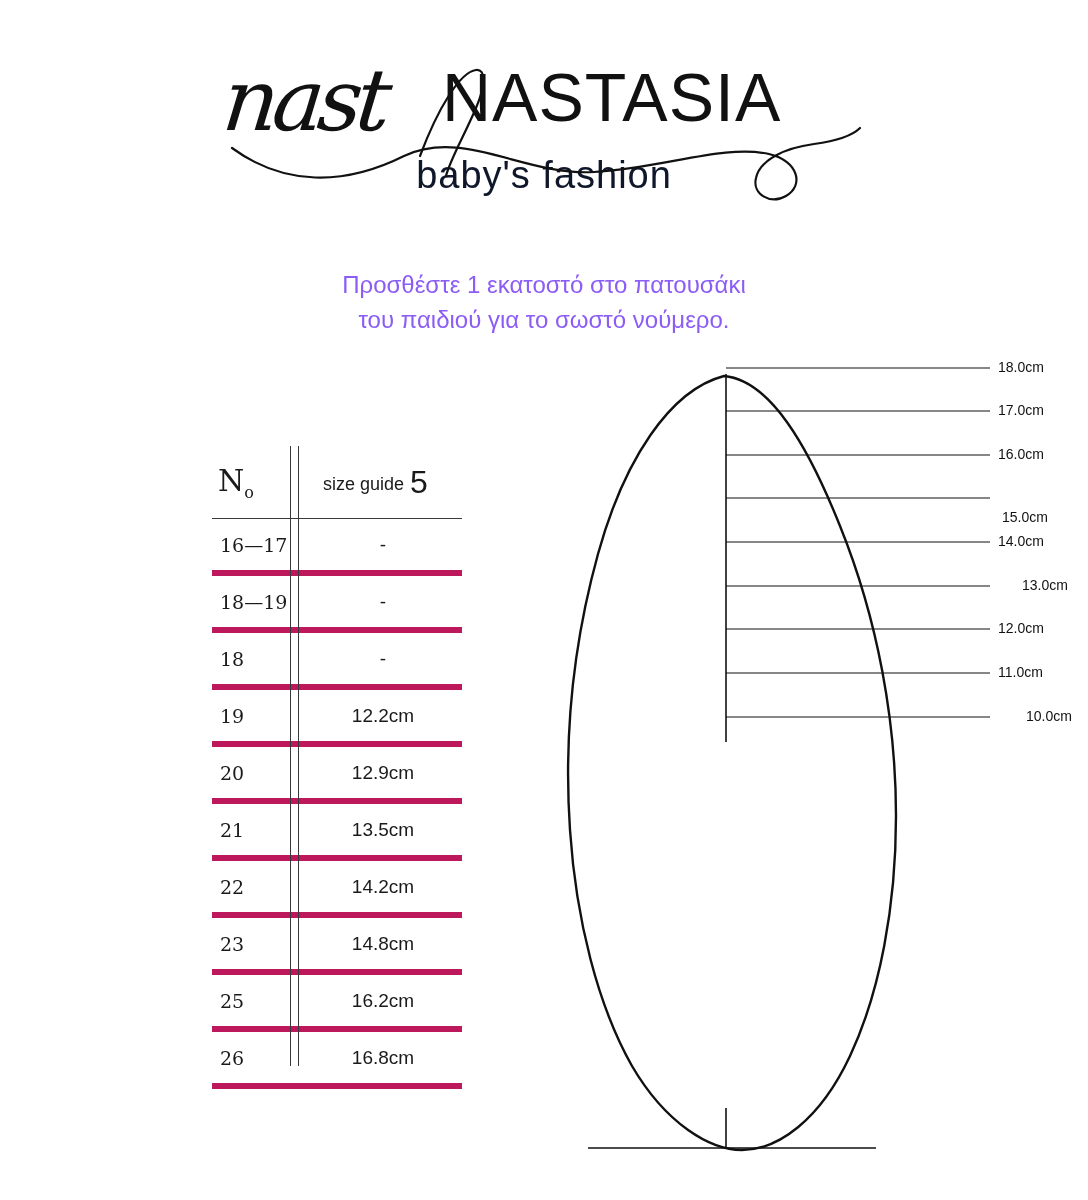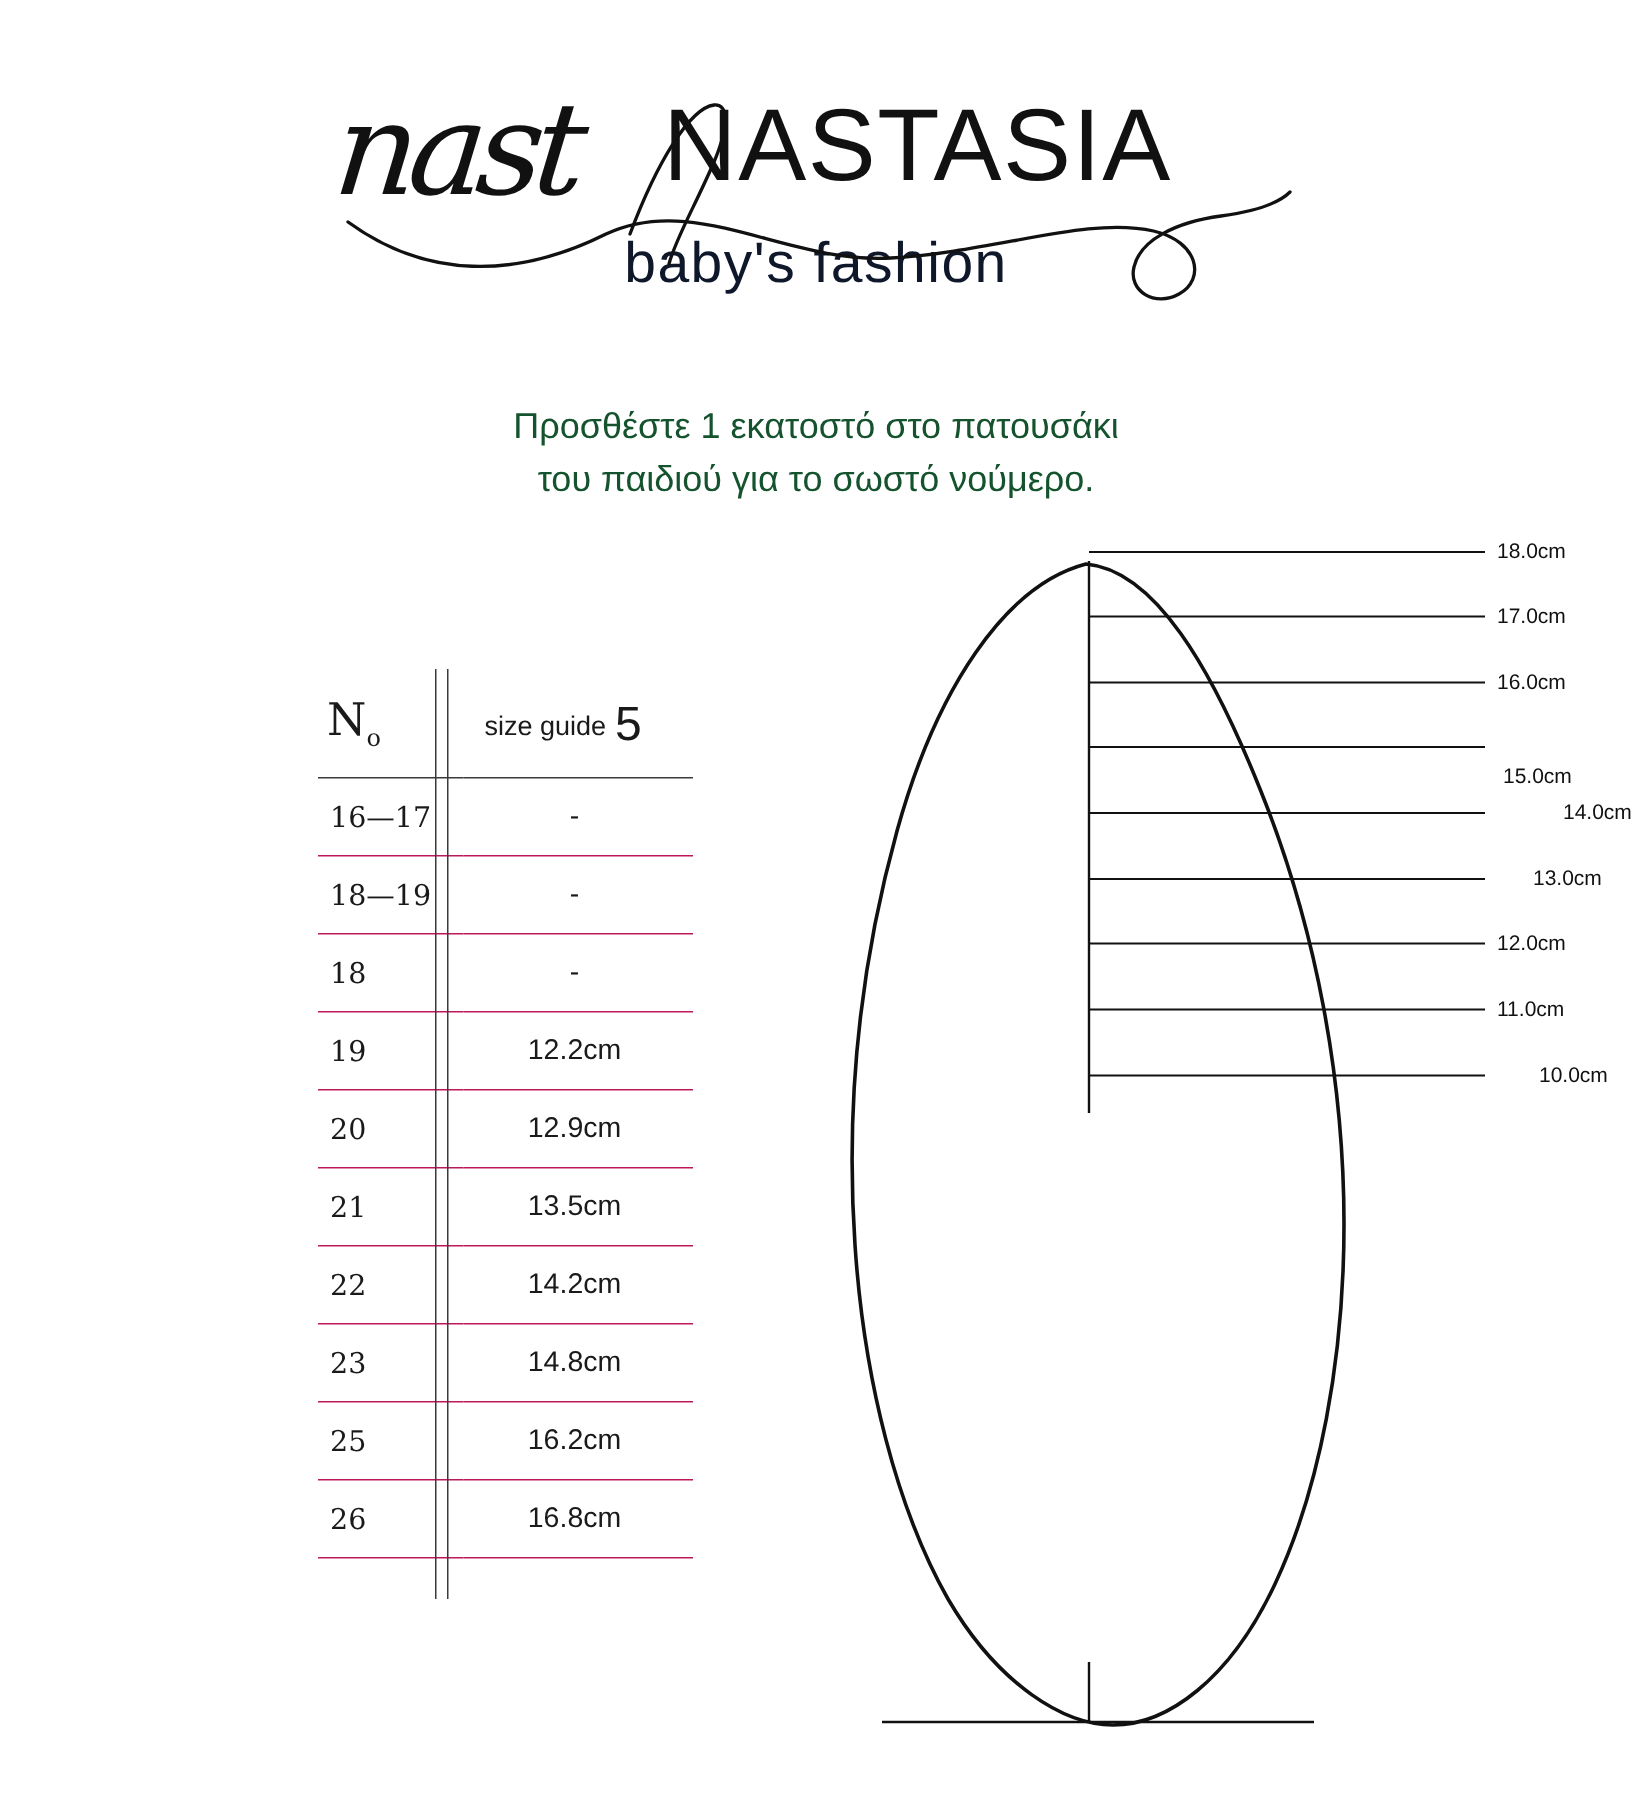--- a/index.html
+++ b/index.html
@@ -68,37 +68,37 @@
 
   
   #instruction {
     position: absolute;
     left: 0;
     top: 268px;
     width: 1088px;
     text-align: center;
     font-size: 24px;
     line-height: 1.45;
-    color: #14532d;
+    color: #8b5cf6;
   }
   #instruction div { white-space: pre; }
 
   
   #size-table {
     position: absolute;
     left: 212px;
     top: 446px;
     width: 250px;
   }
   #size-table table {
     border-collapse: collapse;
     width: 100%;
   }
   #size-table th, #size-table td {
-    border-bottom: 1px solid #be185d;
+    border-bottom: 6px solid #be185d;
     height: 49px;
     vertical-align: middle;
     font-weight: normal;
   }
   #size-table thead th {
     border-bottom: 1px solid #3a3a3a;
     height: 70px;
   }
   .col-no {
     width: 88px;
@@ -264,19 +264,19 @@
     <line x1="206" y1="256" x2="470" y2="256" stroke="#111" stroke-width="1.2"></line>
     <line x1="206" y1="299" x2="470" y2="299" stroke="#111" stroke-width="1.2"></line>
     <line x1="206" y1="343" x2="470" y2="343" stroke="#111" stroke-width="1.2"></line>
     <line x1="206" y1="387" x2="470" y2="387" stroke="#111" stroke-width="1.2"></line>
   </svg>
   <div id="scale-labels">
       <div class="scale-label" style="left: 478px; top: 29px;">18.0cm</div>
       <div class="scale-label" style="left: 478px; top: 72px;">17.0cm</div>
       <div class="scale-label" style="left: 478px; top: 116px;">16.0cm</div>
       <div class="scale-label" style="left: 482px; top: 159px; margin-top: 20px;">15.0cm</div>
-      <div class="scale-label" style="left: 478px; top: 203px; margin-left: 44px;">14.0cm</div>
+      <div class="scale-label" style="left: 478px; top: 203px;">14.0cm</div>
       <div class="scale-label" style="left: 478px; top: 247px; margin-left: 24px;">13.0cm</div>
       <div class="scale-label" style="left: 478px; top: 290px;">12.0cm</div>
       <div class="scale-label" style="left: 478px; top: 334px;">11.0cm</div>
       <div class="scale-label" style="left: 506px; top: 378px;">10.0cm</div>
     </div>
 </div>
 
 </body></html>

